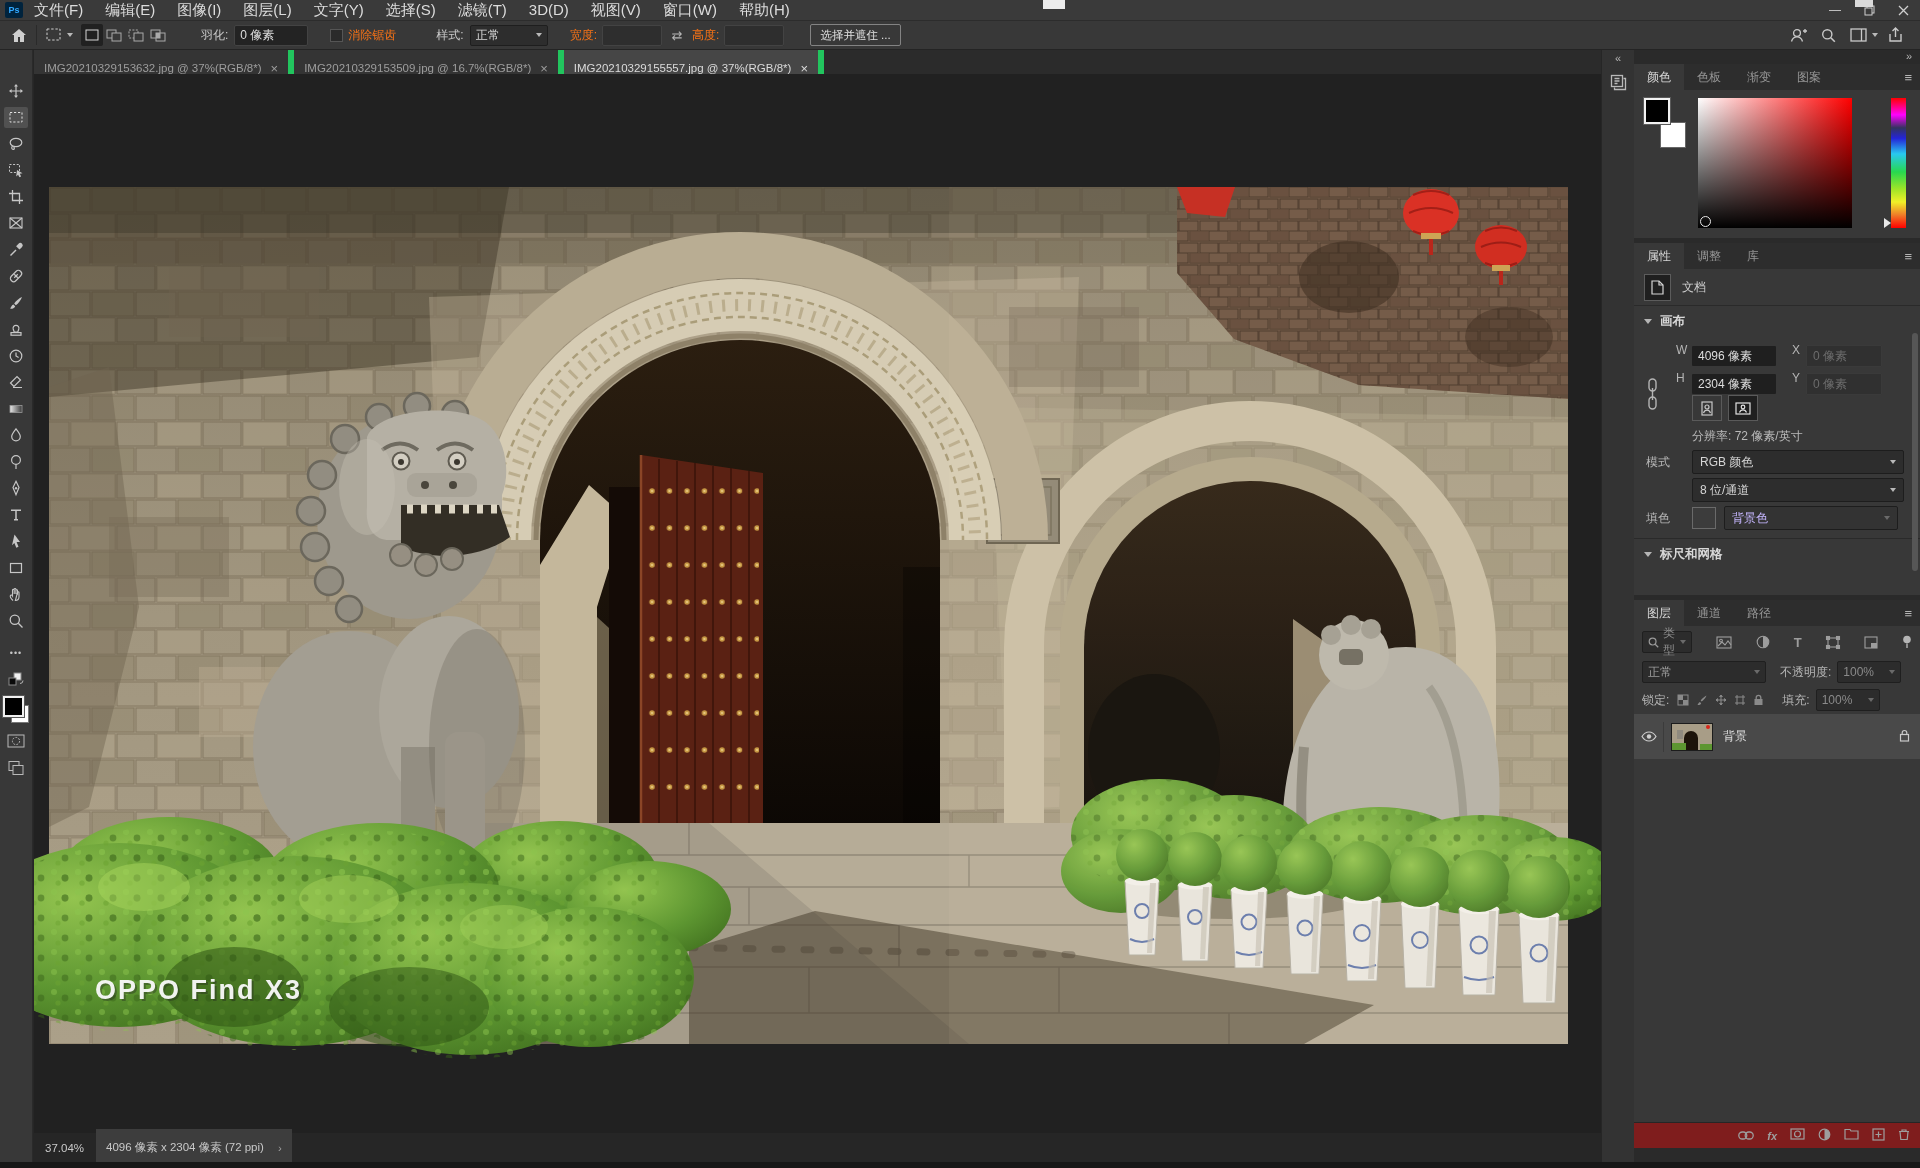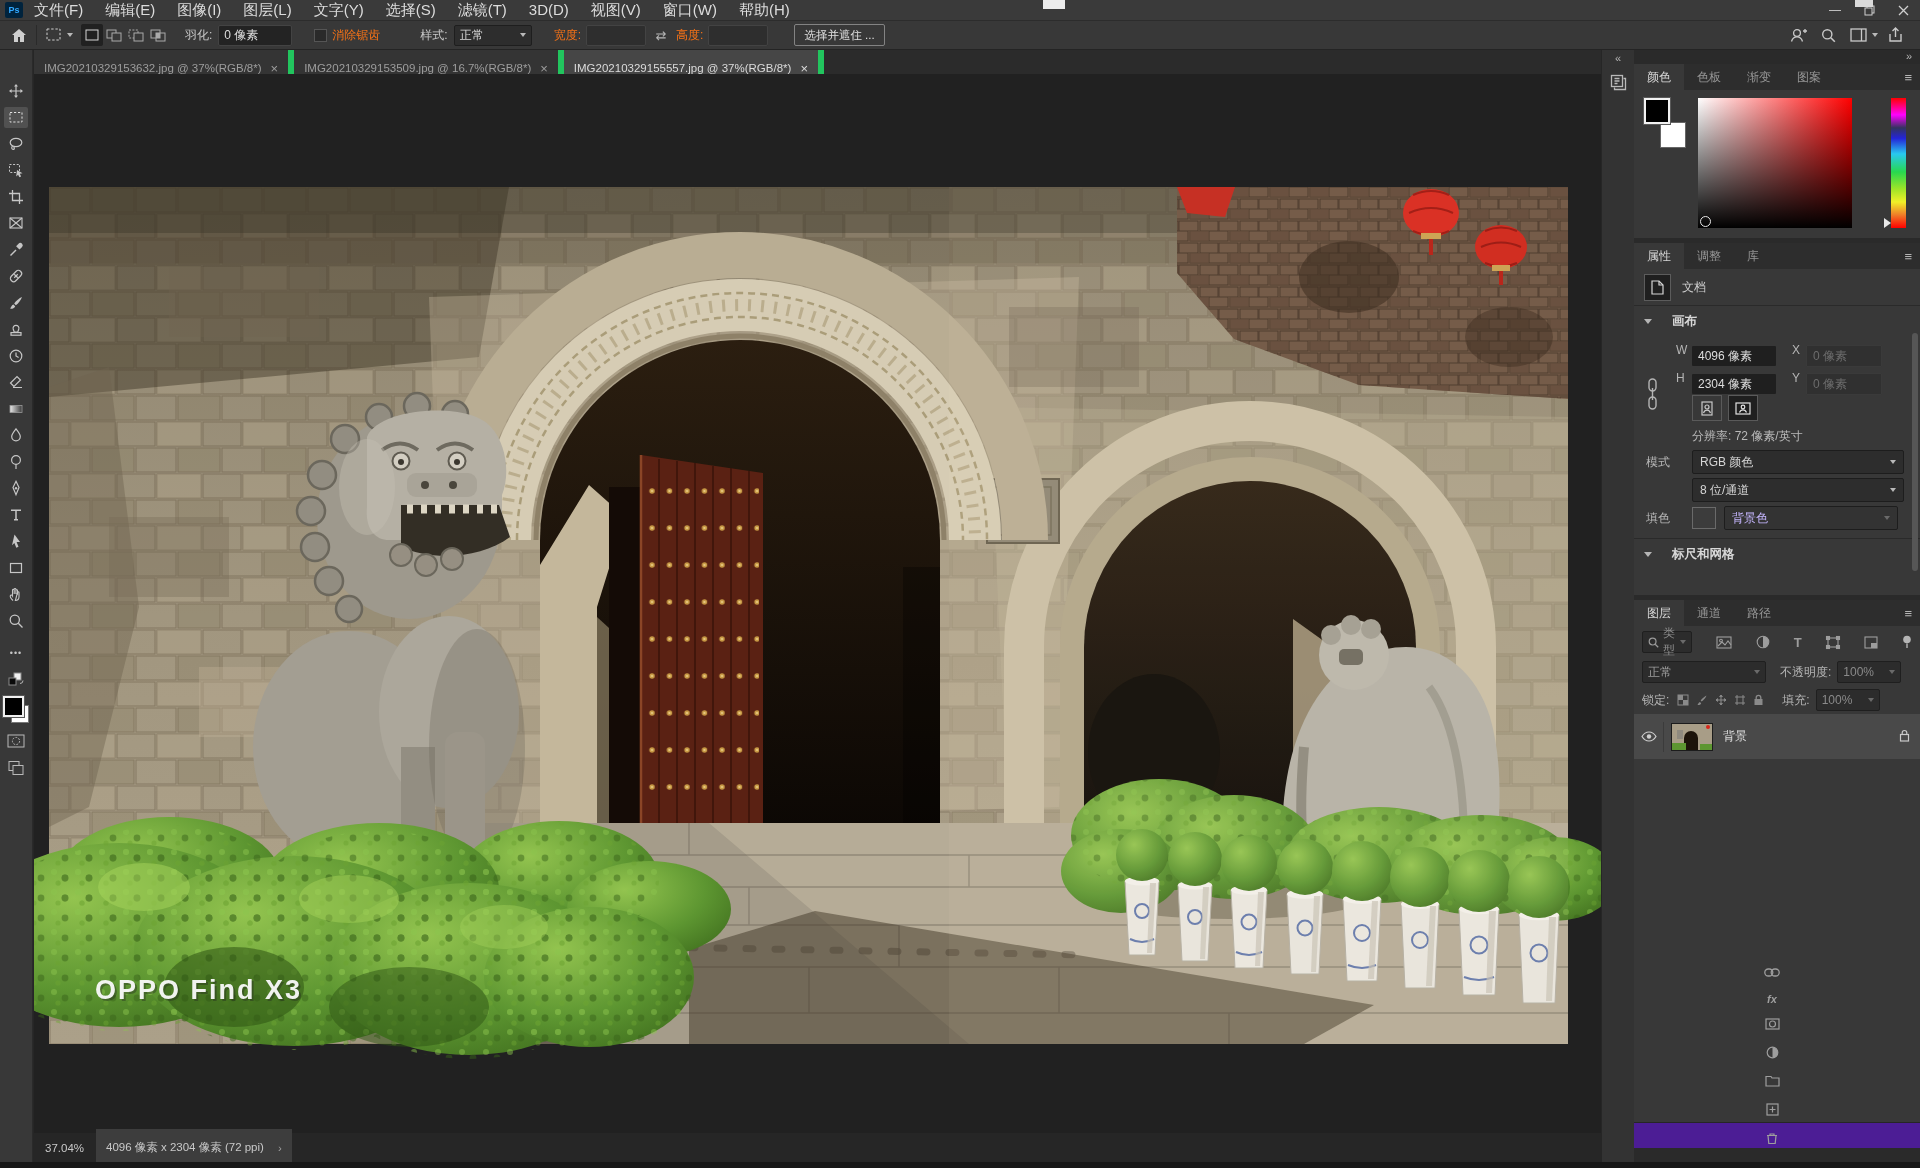--- a/index.html
+++ b/index.html
@@ -65,32 +65,32 @@
   .ptab{padding:0 13px;display:flex;align-items:center;color:#969696;font-size:12px;}
   .ptab.active{background:#383838;color:#d8d8d8;}
   .pmenu{margin-left:auto;display:flex;align-items:center;padding-right:8px;color:#b5b5b5;font-size:13px;}
   .prow{display:flex;align-items:center;height:28px;}
   .plabel{color:#b5b5b5;}
   .pinput{height:20px;background:#1f1f1f;display:flex;align-items:center;padding:0 6px;color:#dcdcdc;border-radius:1px;margin-top:12px;}
   .pinput.disabled{background:#303030;color:#6c6c6c;border:1px solid #3a3a3a;}
   .pdd{height:22px;background:#2d2d2d;border:1px solid #1d1d1d;display:flex;align-items:center;
        justify-content:space-between;padding:0 7px;color:#d6d6d6;border-radius:2px;}
   .pdd.disabled{color:#c4b5fd;background:#333;}
-  .sect{display:flex;align-items:center;height:30px;padding-left:10px;gap:20px;color:#d8d8d8;font-weight:bold;font-size:12.5px;}
+  .sect{display:flex;align-items:center;height:30px;padding-left:10px;gap:8px;color:#d8d8d8;font-weight:bold;font-size:12.5px;}
   .tri-down{width:0;height:0;border-left:4px solid transparent;border-right:4px solid transparent;border-top:5px solid #b5b5b5;}
   .pdiv{height:1px;background:#2a2a2a;}
   .scroll-thumb{position:absolute;right:2px;width:6px;background:#565656;border-radius:3px;}
   
   .lfield{height:20px;background:#2c2c2c;border:1px solid #1f1f1f;display:flex;align-items:center;padding:0 5px;color:#8d8d8d;border-radius:2px;}
   .licon{width:19px;height:19px;display:flex;align-items:center;justify-content:center;color:#9d9d9d;}
   .layer-row{display:flex;align-items:center;height:45px;background:#494949;}
   .eye-cell{width:29px;height:30px;display:flex;align-items:center;justify-content:center;border-right:1px solid #3b3b3b;}
   .lthumb{width:40px;height:26px;margin-left:7px;border:1px solid #1c1c1c;}
-  .lbottom{position:absolute;left:0;bottom:0;width:286px;height:26px;background:#4c1d95;border-top:1px solid #262626;
-           display:flex;align-items:center;justify-content:flex-end;gap:13px;padding-right:10px;box-sizing:border-box;flex-direction:column;}
+  .lbottom{position:absolute;left:0;bottom:0;width:286px;height:26px;background:#7f1d1d;border-top:1px solid #262626;
+           display:flex;align-items:center;justify-content:flex-end;gap:13px;padding-right:10px;box-sizing:border-box;}
   .artifact{position:absolute;background:#ececec;z-index:40;}
   svg{overflow:visible;}
 </style>
 </head>
 <body>
 
 <div id="app">
 
   <div class="menubar">
     <div class="ps-badge">Ps</div>
@@ -151,21 +151,21 @@
           <rect x="6" y="4" width="9" height="8" fill="#383838" stroke="#a9a9a9"></rect>
         </svg>
     </div>
     <div class="mode-btn">
       <svg width="16" height="13" viewBox="0 0 16 13">
           <rect x="1" y="1" width="9" height="8" fill="none" stroke="#a9a9a9"></rect>
           <rect x="6" y="4" width="9" height="8" fill="none" stroke="#a9a9a9"></rect>
           <rect x="6" y="4" width="4" height="5" fill="#a9a9a9"></rect>
         </svg>
     </div>
-    <span class="ob-label" style="margin-left:16px">羽化:</span>
+    <span class="ob-label" style="margin-left:32px">羽化:</span>
     <div class="ob-field" style="width:62px;margin-left:6px">
       <span>0 像素</span>
     </div>
     <div class="chk" style="margin-left:22px"></div>
     <span class="ob-label dim">消除锯齿</span>
     <span class="ob-label" style="margin-left:40px">样式:</span>
     <div class="dd" style="width:66px;margin-left:6px">
       <span>正常</span>
       <div class="caret"></div>
     </div>

